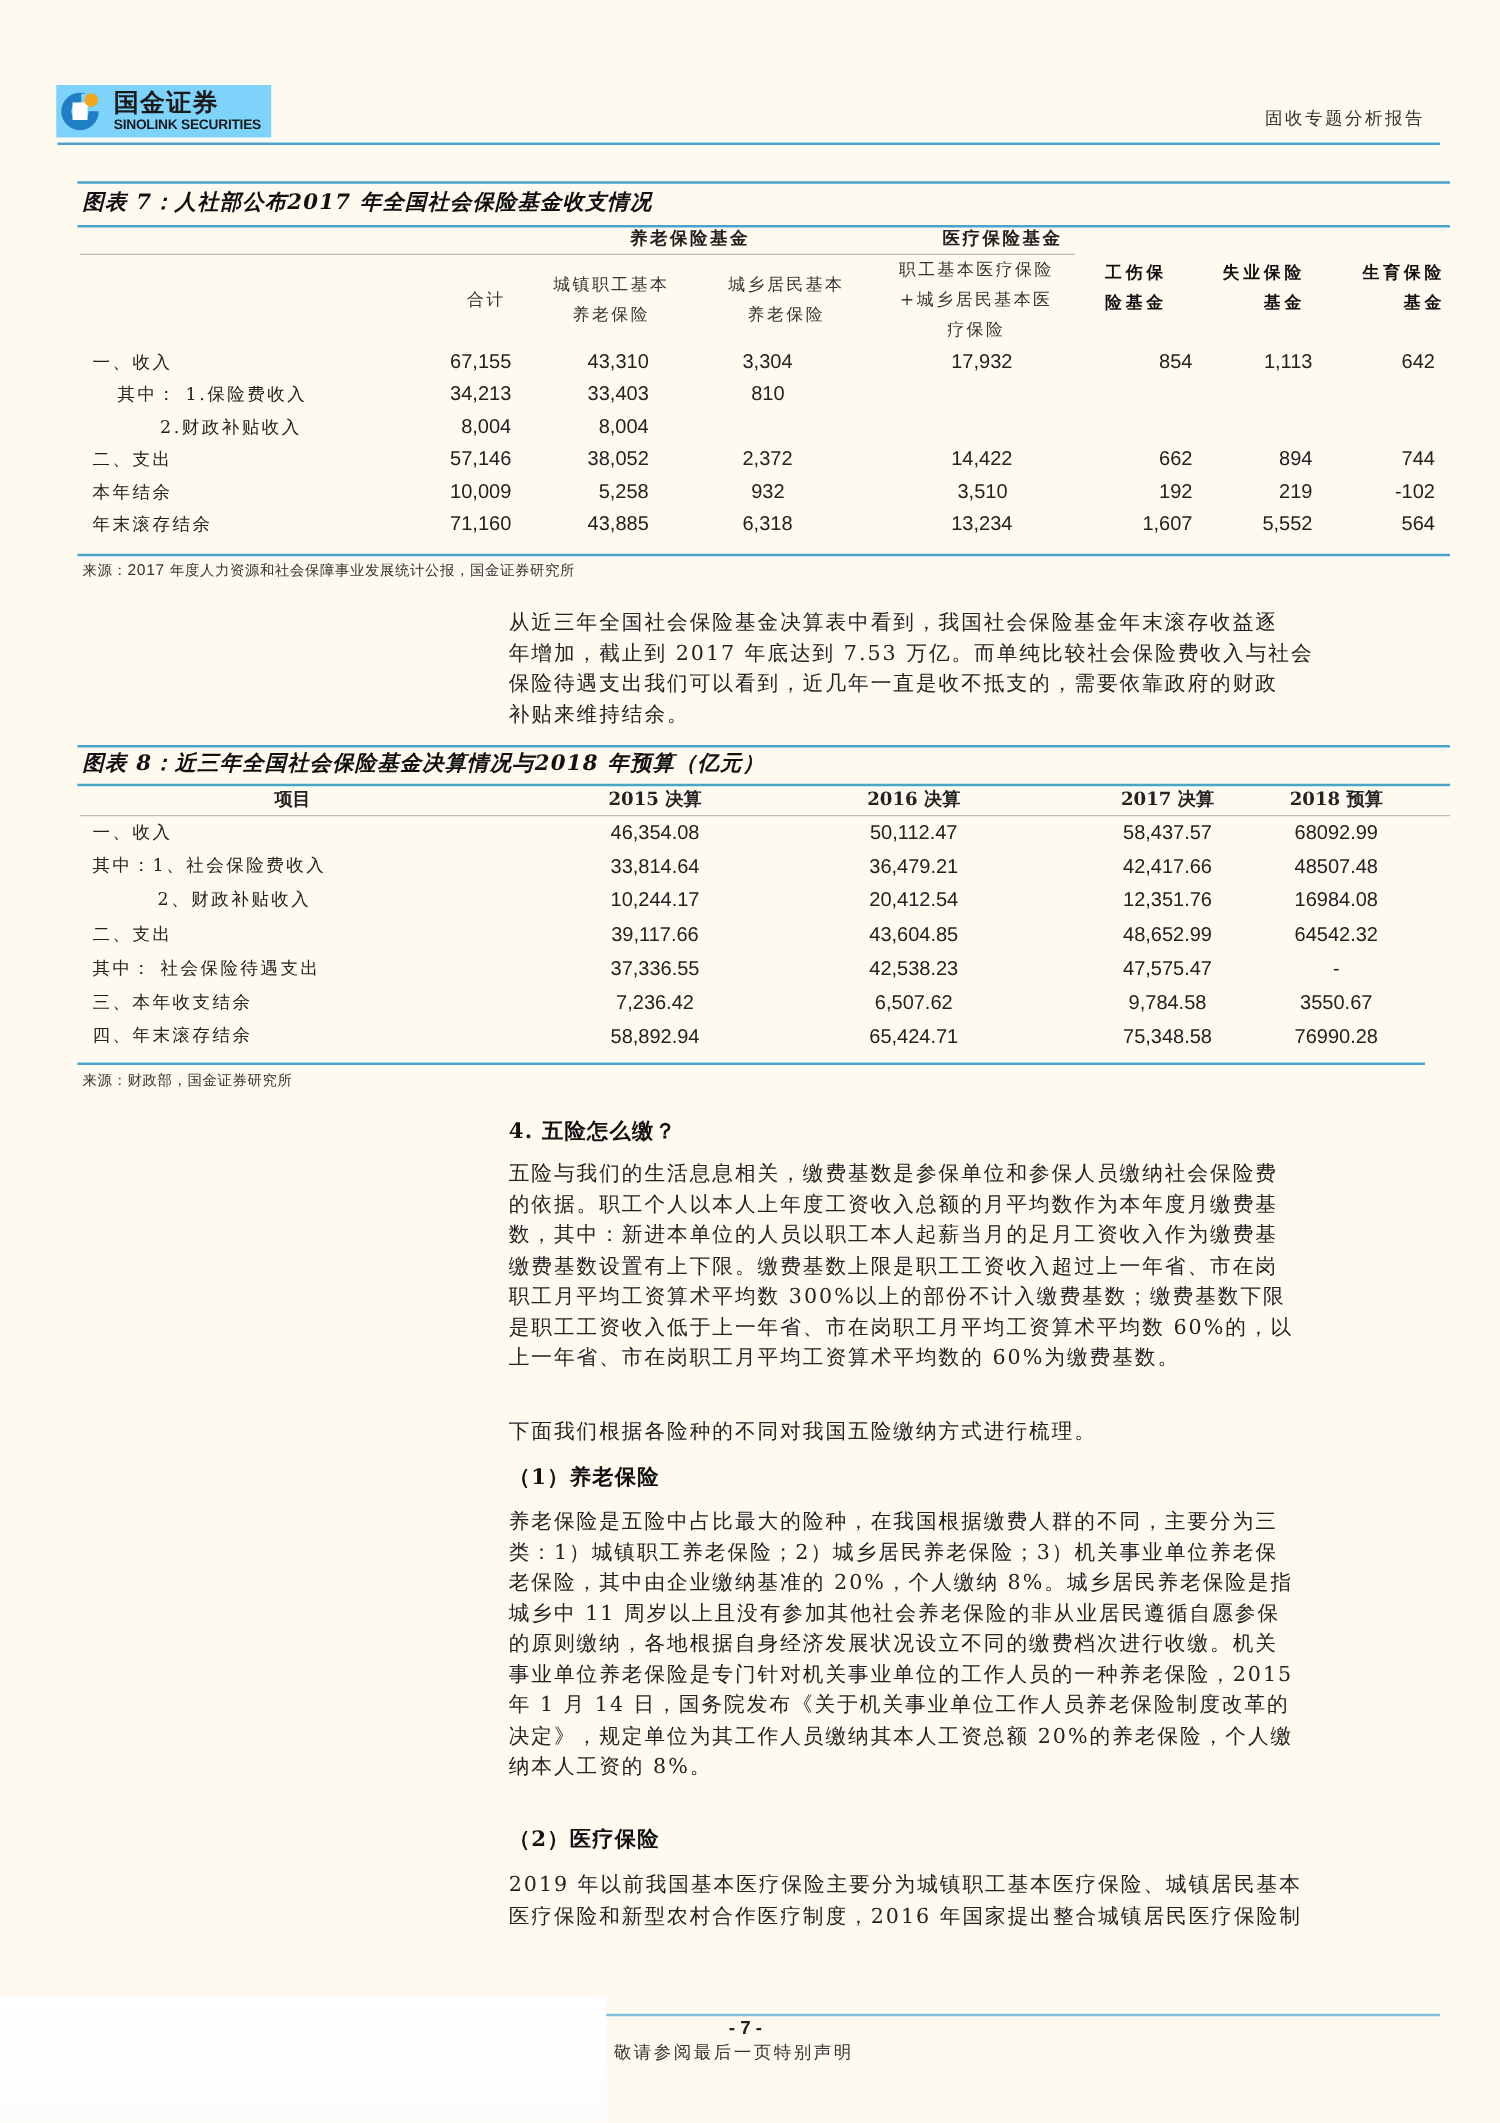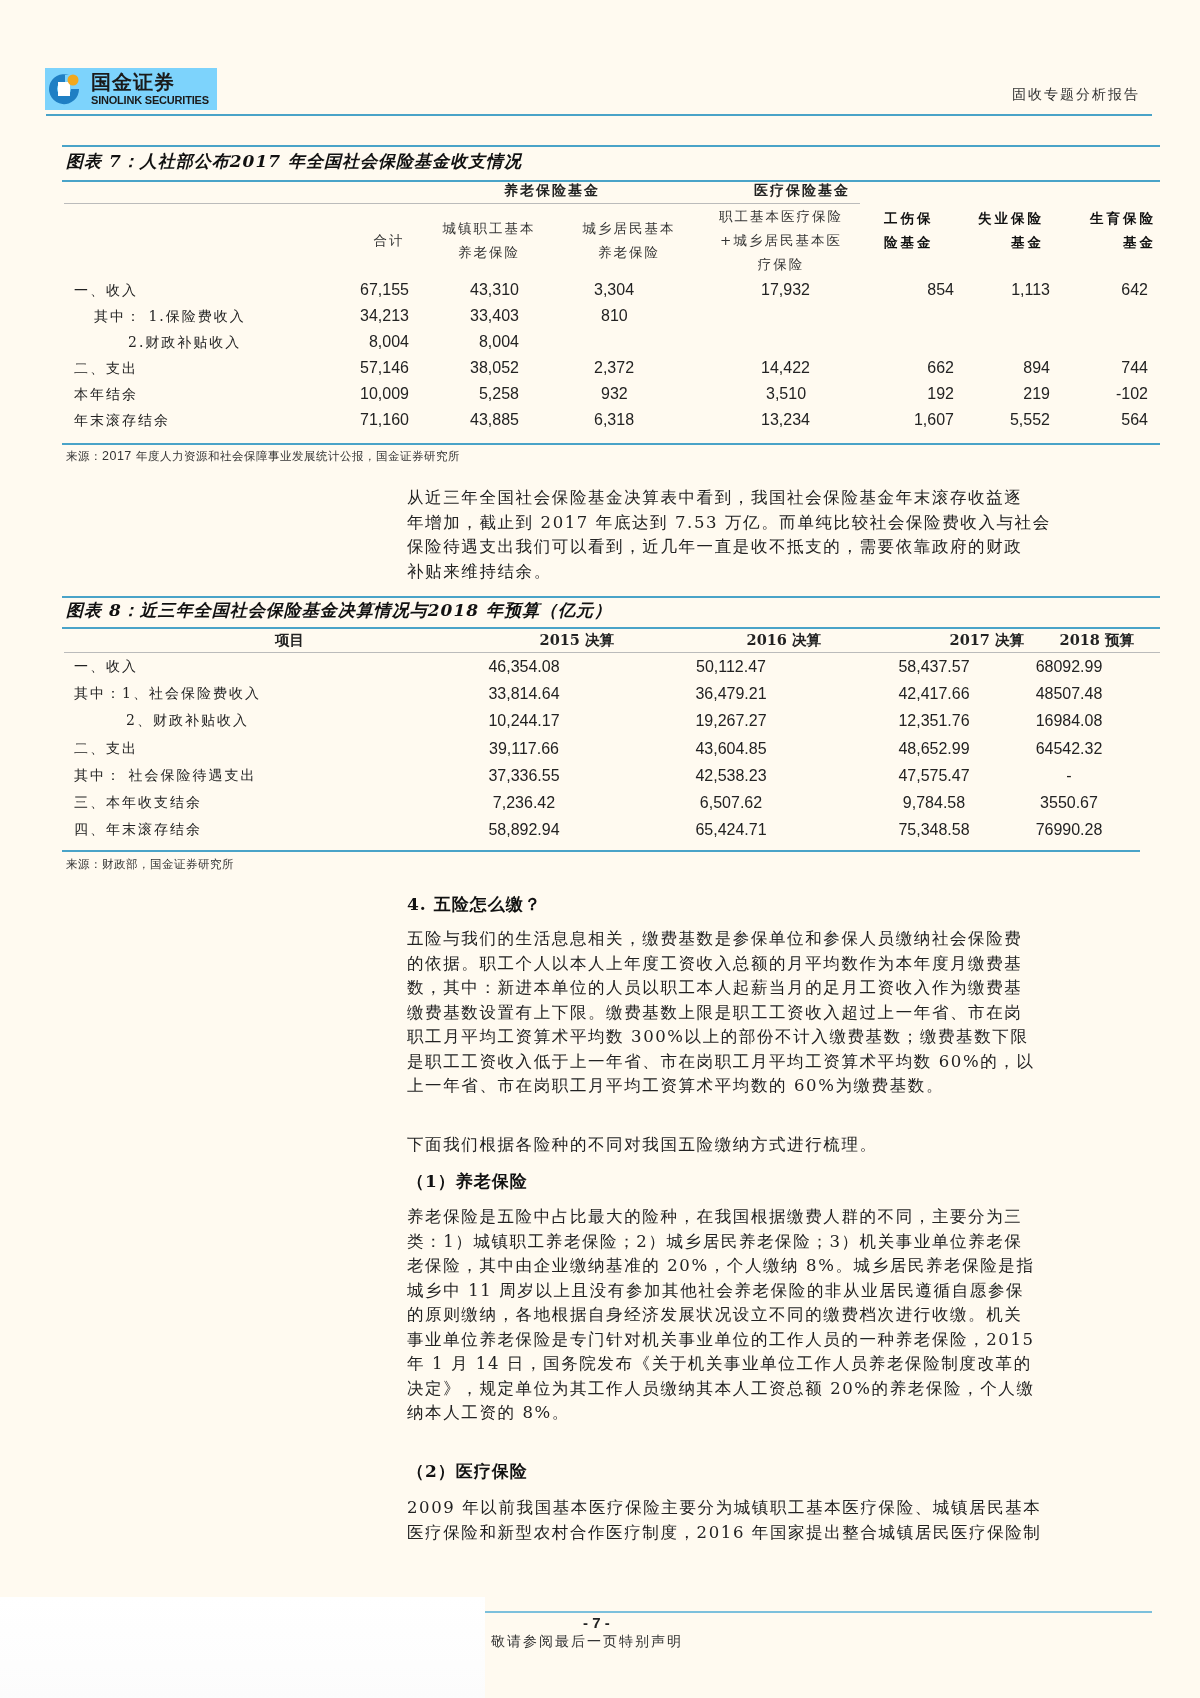--- a/index.html
+++ b/index.html
@@ -38,21 +38,21 @@
     .source { position: absolute; left: 66px; font-size: 11.5px; color: #333; letter-spacing: 0.5px; }
     .source .n { font-family: "Liberation Sans", sans-serif; font-size: 12.5px; }
     
     .para {
       position: absolute; left: 407px; width: 732px; font-size: 16.5px; line-height: 24.5px;
       color: #222; text-align: justify; letter-spacing: 1.6px;
     }
     .sub-heading { position: absolute; left: 407px; font-size: 17px; font-weight: bold; color: #111; letter-spacing: 1px; }
     
     .t8 { position: absolute; left: 64px; top: 628px; width: 1096px; }
-    .t8 .colh { position: absolute; top: 0; font-size: 14.5px; font-weight: bold; line-height: 24px; text-align: right; }
+    .t8 .colh { position: absolute; top: 0; font-size: 14.5px; font-weight: bold; line-height: 24px; text-align: center; }
     .t8 .row { position: absolute; left: 0; width: 1096px; height: 27px; }
     .t8 .lab { position: absolute; font-size: 14px; letter-spacing: 2px; line-height: 27px; color: #222; }
     .t8 .num { text-align: center; line-height: 27px; }
     
     .page-num { position: absolute; left: 583px; top: 1614px; font-family: "Liberation Sans", sans-serif; font-weight: bold; font-size: 15px; }
     .footer-note { position: absolute; left: 491px; top: 1633px; font-size: 14px; letter-spacing: 2px; color: #333; }
   </style>
 </head>
 <body>
 
@@ -199,21 +199,21 @@
   <div class="row" style="top:52px;">
     <span class="lab" style="left:10px;">其中：1、社会保险费收入</span>
     <span class="num" style="left:370px; width:180px;">33,814.64</span>
     <span class="num" style="left:577px; width:180px;">36,479.21</span>
     <span class="num" style="left:780px; width:180px;">42,417.66</span>
     <span class="num" style="left:940px; width:130px;">48507.48</span>
   </div>
   <div class="row" style="top:79px;">
     <span class="lab" style="left:62px;">2、财政补贴收入</span>
     <span class="num" style="left:370px; width:180px;">10,244.17</span>
-    <span class="num" style="left:577px; width:180px;">19,267.27</span>
+    <span class="num" style="left:577px; width:180px;">20,412.54</span>
     <span class="num" style="left:780px; width:180px;">12,351.76</span>
     <span class="num" style="left:940px; width:130px;">16984.08</span>
   </div>
   <div class="row" style="top:107px;">
     <span class="lab" style="left:10px;">二、支出</span>
     <span class="num" style="left:370px; width:180px;">39,117.66</span>
     <span class="num" style="left:577px; width:180px;">43,604.85</span>
     <span class="num" style="left:780px; width:180px;">48,652.99</span>
     <span class="num" style="left:940px; width:130px;">64542.32</span>
   </div>
@@ -262,19 +262,19 @@
   <div>城乡中 11 周岁以上且没有参加其他社会养老保险的非从业居民遵循自愿参保</div>
   <div>的原则缴纳，各地根据自身经济发展状况设立不同的缴费档次进行收缴。机关</div>
   <div>事业单位养老保险是专门针对机关事业单位的工作人员的一种养老保险，2015</div>
   <div>年 1 月 14 日，国务院发布《关于机关事业单位工作人员养老保险制度改革的</div>
   <div>决定》，规定单位为其工作人员缴纳其本人工资总额 20%的养老保险，个人缴</div>
   <div>纳本人工资的 8%。</div>
 </div>
 
 <div class="sub-heading" style="top:1460px;">（2）医疗保险</div>
 <div class="para" style="top:1496px;">
-  <div>2009 年以前我国基本医疗保险主要分为城镇职工基本医疗保险、城镇居民基本</div>
+  <div>2019 年以前我国基本医疗保险主要分为城镇职工基本医疗保险、城镇居民基本</div>
   <div>医疗保险和新型农村合作医疗制度，2016 年国家提出整合城镇居民医疗保险制</div>
 </div>
 
 <div class="hline" style="left:485px; top:1611px; width:667px; background:#7cc0dc;"></div>
 <div class="page-num">- 7 -</div>
 <div class="footer-note">敬请参阅最后一页特别声明</div>
 
 </body></html>

